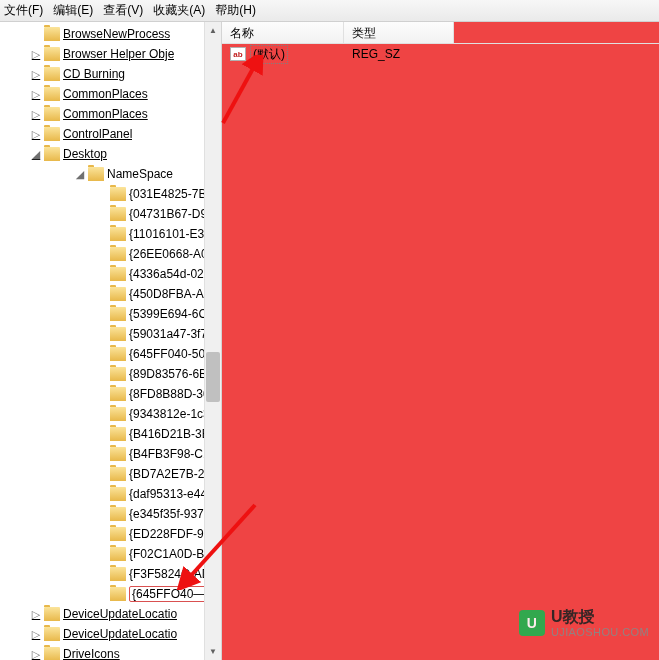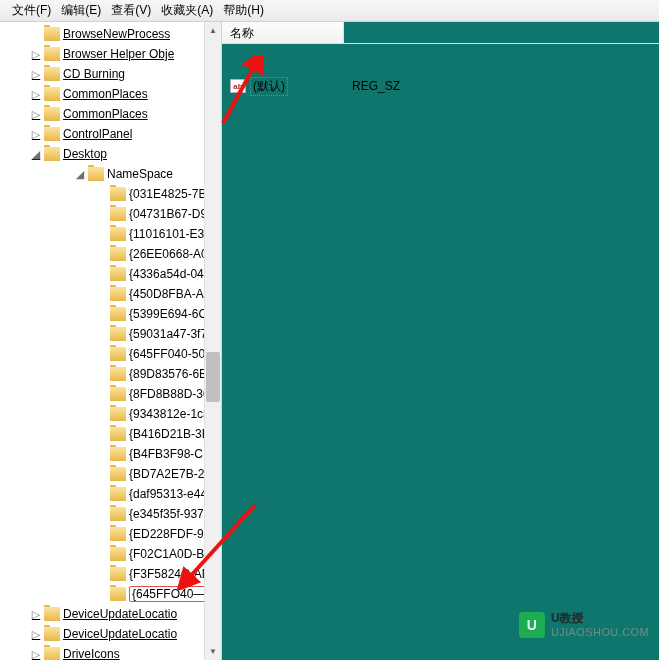--- a/index.html
+++ b/index.html
@@ -1,18 +1,18 @@
 <!DOCTYPE html>
 <html><head>
   <meta charset="utf-8">
   <style>
     * { margin: 0; padding: 0; box-sizing: border-box; font-family: "Microsoft YaHei", "SimSun", Tahoma, sans-serif; font-size: 12px; }
     body { width: 659px; height: 660px; overflow: hidden; background: #fff; position: relative; }
     
-    .menubar { height: 22px; background: linear-gradient(#f7f7f7, #eaeaea); display: flex; align-items: center; padding-left: 12px; border-bottom: 1px solid #d0d0d0; }
+    .menubar { height: 22px; background: linear-gradient(#f7f7f7, #eaeaea); display: flex; align-items: center; padding-left: 4px; border-bottom: 1px solid #d0d0d0; }
     .menubar span { margin-right: 10px; cursor: default; }
     
     .content { display: flex; height: calc(100% - 22px); }
     
     .tree-panel { width: 222px; background: #fff; overflow: hidden; position: relative; border-right: 1px solid #d4d4d4; }
     .tree-scroll { position: absolute; right: 0; top: 0; width: 17px; height: 100%; background: #f0f0f0; border-left: 1px solid #e0e0e0; }
     .tree-scroll .thumb { position: absolute; left: 1px; right: 1px; top: 330px; height: 50px; background: #c0c0c0; border-radius: 2px; }
     .tree-scroll .arrow { position: absolute; left: 0; right: 0; height: 17px; display: flex; align-items: center; justify-content: center; font-size: 8px; color: #606060; }
     .tree-scroll .arrow.up { top: 0; }
     .tree-scroll .arrow.down { bottom: 0; }
@@ -22,41 +22,41 @@
     .expander { width: 16px; text-align: center; color: #707070; font-size: 11px; display: inline-block; flex-shrink: 0; }
     .folder-icon { width: 16px; height: 14px; display: inline-block; flex-shrink: 0; margin-right: 3px; background: linear-gradient(#fbe49b, #e8b84a); border-radius: 1px 1px 0 0; position: relative; }
     .folder-icon::before { content: ""; position: absolute; top: -2px; left: 0; width: 6px; height: 2px; background: #e8b84a; border-radius: 1px 1px 0 0; }
     .tree-label { overflow: hidden; text-overflow: clip; }
     .i2 { padding-left: 28px; text-decoration: underline; }
     .i3 { padding-left: 72px; }
     .i4 { padding-left: 94px; }
     .highlighted { }
     .highlighted .tree-label { border: 1px solid #d95050; padding: 0 2px; border-radius: 2px; }
     
-    .list-panel { flex: 1; background: #0f766e; display: flex; flex-direction: column; }
+    .list-panel { flex: 1; background: #ef4444; display: flex; flex-direction: column; }
     .list-header { height: 22px; display: flex; border-bottom: 1px solid #e0e0e0; }
     .list-header .col { padding: 3px 8px; border-right: 1px solid #e0e0e0; background: linear-gradient(#fdfdfd, #f2f2f2); }
     .col-name { width: 122px; }
     .col-type { width: 110px; }
     .col-data { flex: 1; }
     
-    .list-body { flex: 1; position: relative; margin-top: 32px; }
+    .list-body { flex: 1; position: relative; }
     .list-row { display: flex; align-items: center; height: 20px; }
     .list-row .cell { padding: 0 8px; overflow: hidden; }
     .ab-icon { width: 16px; height: 14px; display: inline-flex; align-items: center; justify-content: center; font-size: 8px; font-weight: bold; color: #c02020; background: #fff; border: 1px solid #b0b0b0; margin-right: 4px; flex-shrink: 0; }
     .selected-name { border: 1px dotted #808080; padding: 0 2px; }
     
     .arrow-annotation { position: absolute; pointer-events: none; }
     .arrow1 { left: 208px; top: 55px; width: 60px; height: 70px; }
     .arrow2 { left: 175px; top: 500px; width: 90px; height: 90px; }
     
     .watermark { position: absolute; right: 10px; bottom: 22px; display: flex; align-items: center; gap: 6px; opacity: 0.9; }
     .wm-icon { width: 26px; height: 26px; background: #1eb350; border-radius: 4px; display: flex; align-items: center; justify-content: center; color: #fff; font-weight: bold; font-size: 14px; }
     .wm-text { display: flex; flex-direction: column; line-height: 1.1; }
-    .wm-text .big { font-size: 12px; font-weight: bold; color: #222; }
+    .wm-text .big { font-size: 16px; font-weight: bold; color: #222; }
     .wm-text .small { font-size: 11px; color: #888; letter-spacing: 0.4px; }
   </style>
 </head>
 <body>
 
 <div class="menubar">
   <span>文件(F)</span>
   <span>编辑(E)</span>
   <span>查看(V)</span>
   <span>收藏夹(A)</span>
@@ -122,21 +122,21 @@
           <span class="tree-label">{11016101-E36</span>
         </div>
         <div class="tree-item i4">
           <span class="expander"></span>
           <span class="folder-icon"></span>
           <span class="tree-label">{26EE0668-A0</span>
         </div>
         <div class="tree-item i4">
           <span class="expander"></span>
           <span class="folder-icon"></span>
-          <span class="tree-label">{4336a54d-04</span>
+          <span class="tree-label">{4336a54d-02</span>
         </div>
         <div class="tree-item i4">
           <span class="expander"></span>
           <span class="folder-icon"></span>
           <span class="tree-label">{450D8FBA-AD</span>
         </div>
         <div class="tree-item i4">
           <span class="expander"></span>
           <span class="folder-icon"></span>
           <span class="tree-label">{5399E694-6C</span>
@@ -230,20 +230,21 @@
     <div class="tree-scroll">
       <div class="arrow up">▲</div>
       <div class="thumb"></div>
       <div class="arrow down">▼</div>
     </div>
   </div>
 
   <div class="list-panel">
     <div class="list-header">
       <div class="col col-name">名称</div>
+      <div class="col col-type">类型</div>
     </div>
     <div class="list-body">
       <div class="list-row">
         <div class="cell col-name" style="display:flex;align-items:center;">
           <span class="ab-icon">ab</span>
           <span class="selected-name">(默认)</span>
         </div>
         <div class="cell col-type">REG_SZ</div>
       </div>
     </div>

